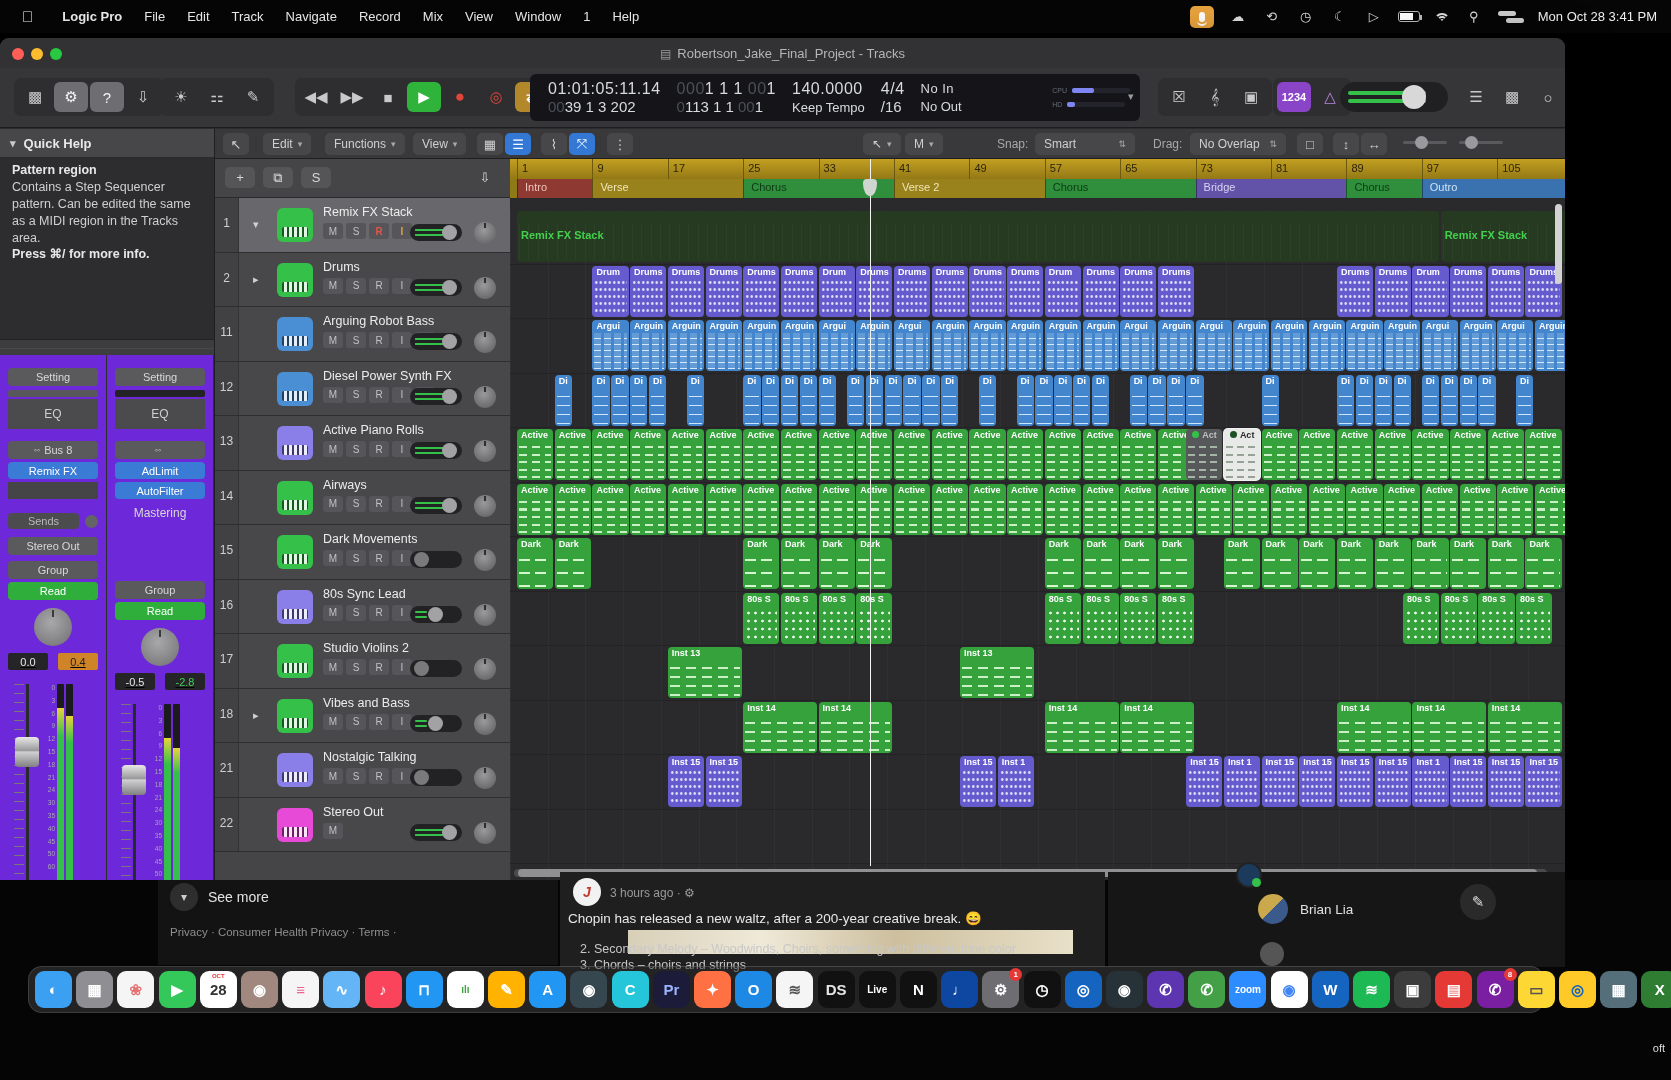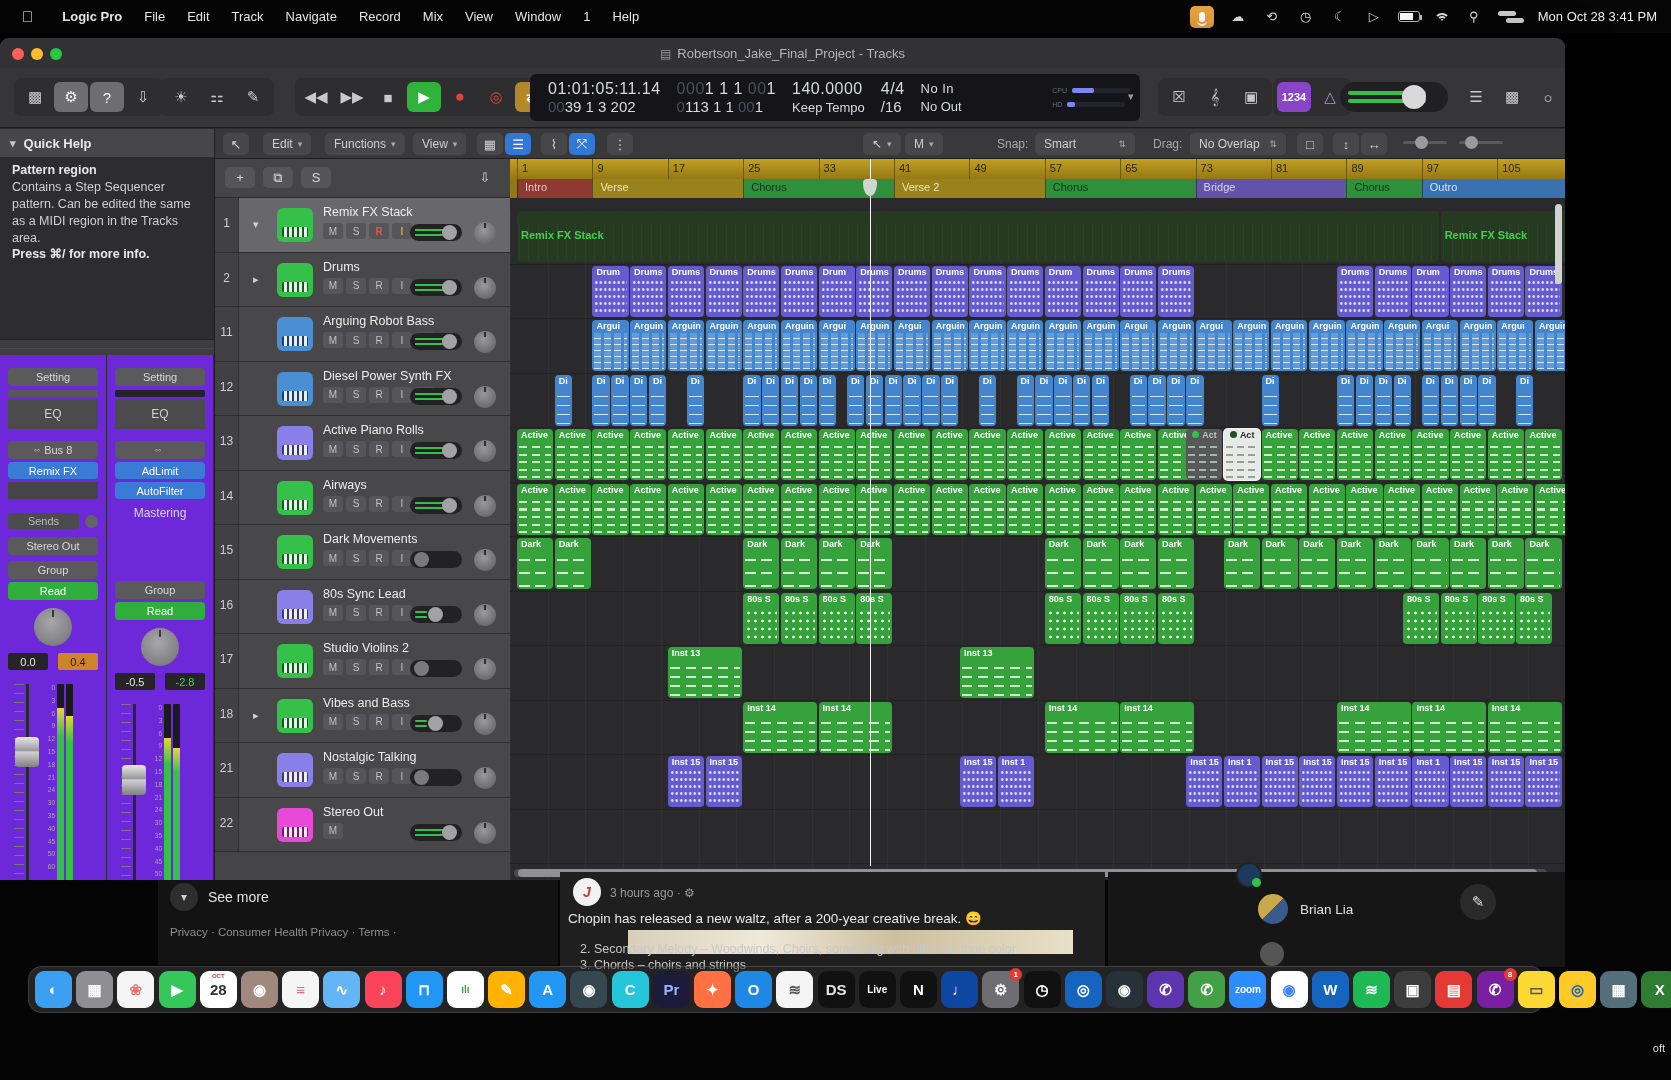--- a/index.html
+++ b/index.html
@@ -107,21 +107,21 @@
   .slot { margin:3px 8px 0 8px; height:17px; background:#454547; }
   .sends { display:flex; align-items:center; margin:14px 8px 0 8px; gap:6px; }
   .sends .lbl { flex:1; height:16px; background:#4c4c4e; border-radius:4px; color:#b8b8ba; font-size:11px;
     display:flex; align-items:center; justify-content:center; }
   .sends .kn { width:13px; height:13px; border-radius:50%; background:#646466; }
   .read { background:#2fae3c !important; color:#fff !important; }
   .panknob { width:38px; height:38px; margin:8px auto 0; border-radius:50%;
     background:radial-gradient(circle at 45% 38%, #a8a8aa, #808082 70%, #5a5a5c); position:relative; }
   .panknob:after { content:""; position:absolute; left:50%; top:2px; width:2px; height:7px; background:#3a3a3c;
     transform:translateX(-50%); }
-  .vals { display:flex; margin:7px 8px 0 8px; gap:10px; }
+  .vals { display:flex; margin:7px 8px 0 8px; gap:10px;text-decoration:underline; }
   .vals div { flex:1; height:17px; background:#252527; color:#e8e8e8; font-size:11px; display:flex;
     align-items:center; justify-content:center; border-radius:2px; }
   .vals .orange { background:#d08428; color:#1e1e1e; }
   .vals .green { color:#45cf58; }
   .fader-zone { display:flex; margin:14px 0 0 14px; height:200px; }
   .ftrack { width:26px; position:relative; }
   .ftrack .rail { position:absolute; left:12px; top:0; bottom:0; width:3px; background:#2a2a2c; }
   .ftrack .ticks { position:absolute; left:0; top:0; bottom:0; width:10px;
     background:repeating-linear-gradient(to bottom, #77777a 0 1px, transparent 1px 9px); }
   .fcap { position:absolute; left:1px; width:24px; height:30px; border-radius:4px;

